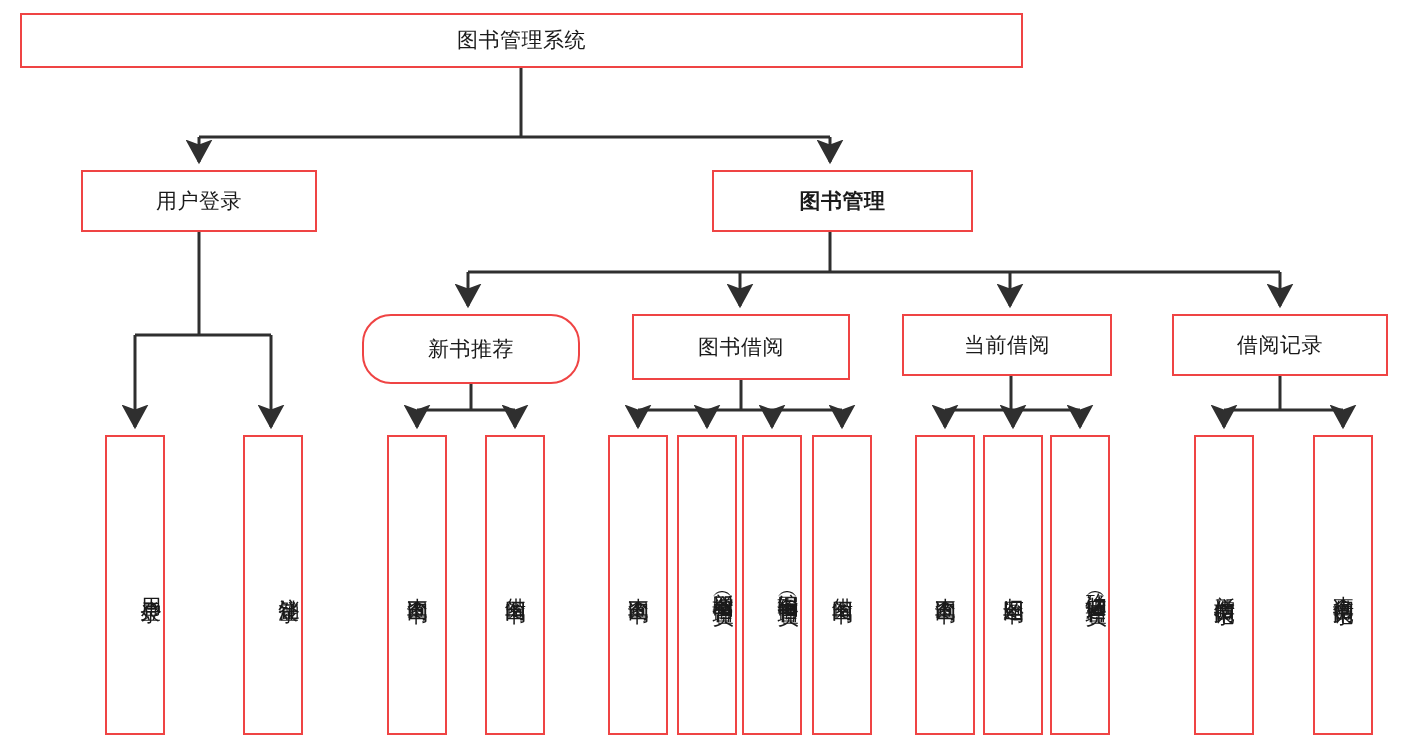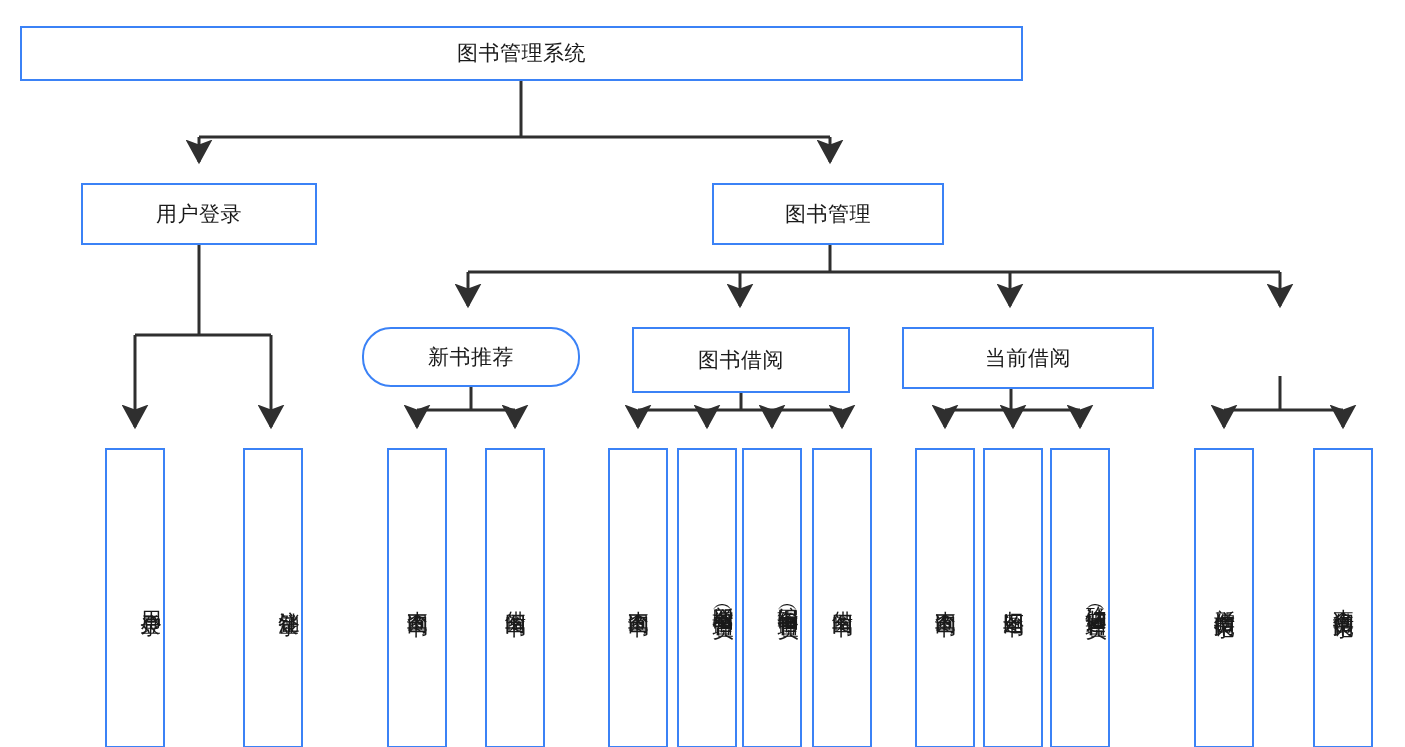--- a/index.html
+++ b/index.html
@@ -21,28 +21,27 @@
     position: absolute;
     left: 0;
     top: 0;
     width: 1405px;
     height: 747px;
     pointer-events: none;
   }
   .node {
     position: absolute;
     box-sizing: border-box;
-    border: 2px solid #3b82f6;
+    border: 2px solid #ef4444;
     background: #ffffff;
     display: flex;
     align-items: center;
     justify-content: center;
     color: #1a1a1a;
     line-height: 1.18;
-    margin-top: 13px;
   }
   .node.h {
     font-size: 21px;
     letter-spacing: 0.5px;
   }
   .node.v {
     writing-mode: vertical-rl;
     text-orientation: upright;
     font-size: 21px;
     letter-spacing: 2px;
@@ -120,32 +119,35 @@
     </g>
   </svg>
 
   <div class="node h" id="node-root" style="left: 20px; top: 13px; width: 1003px; height: 55px;">
     <span class="node-label">图书管理系统</span>
   </div>
 
   <div class="node h" id="n-l2-0" style="left: 81px; top: 170px; width: 236px; height: 62px;">
     <span class="node-label">用户登录</span>
   </div>
-  <div class="node h" id="n-l2-1" style="left: 712px; top: 170px; width: 232px; height: 62px;">
+  <div class="node h" id="n-l2-1" style="left: 712px; top: 170px; width: 261px; height: 62px; font-weight: bold;">
     <span class="node-label">图书管理</span>
   </div>
 
-  <div class="node h" id="n-l3-0" style="left: 362px; top: 314px; width: 218px; height: 60px; border-radius: 29px;">
+  <div class="node h" id="n-l3-0" style="left: 362px; top: 314px; width: 218px; height: 70px; border-radius: 29px;">
     <span class="node-label">新书推荐</span>
   </div>
   <div class="node h" id="n-l3-1" style="left: 632px; top: 314px; width: 218px; height: 66px;">
     <span class="node-label">图书借阅</span>
   </div>
-  <div class="node h" id="n-l3-2" style="left: 902px; top: 314px; width: 252px; height: 62px;">
+  <div class="node h" id="n-l3-2" style="left: 902px; top: 314px; width: 210px; height: 62px;">
     <span class="node-label">当前借阅</span>
+  </div>
+  <div class="node h" id="n-l3-3" style="left: 1172px; top: 314px; width: 216px; height: 62px;">
+    <span class="node-label">借阅记录</span>
   </div>
 
   <div class="node v" id="n-lf-0" style="left: 105px; top: 435px; width: 60px; height: 300px;">
     <span class="node-label">用户登录</span>
   </div>
   <div class="node v" id="n-lf-1" style="left: 243px; top: 435px; width: 60px; height: 300px;">
     <span class="node-label">注销登录</span>
   </div>
   <div class="node v mid" id="n-lf-2" style="left: 387px; top: 435px; width: 60px; height: 300px;">
     <span class="node-label">查询图书</span>

